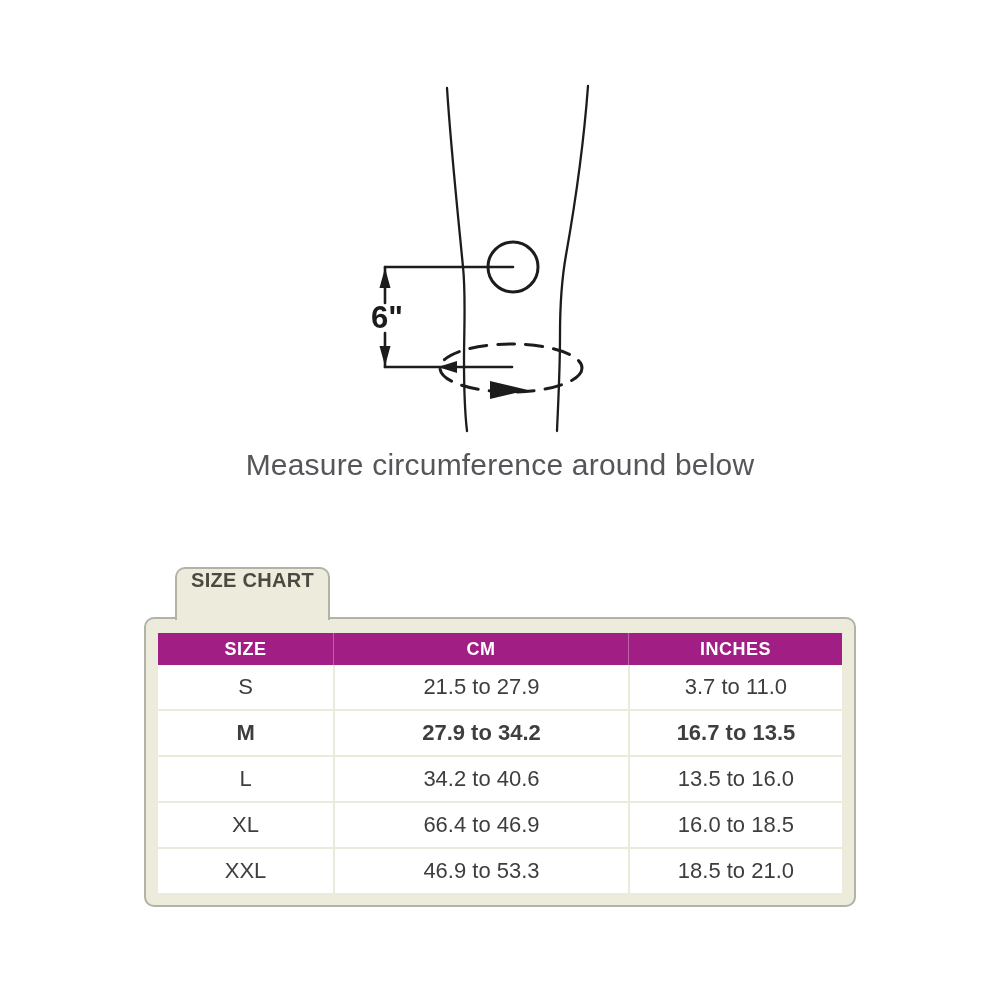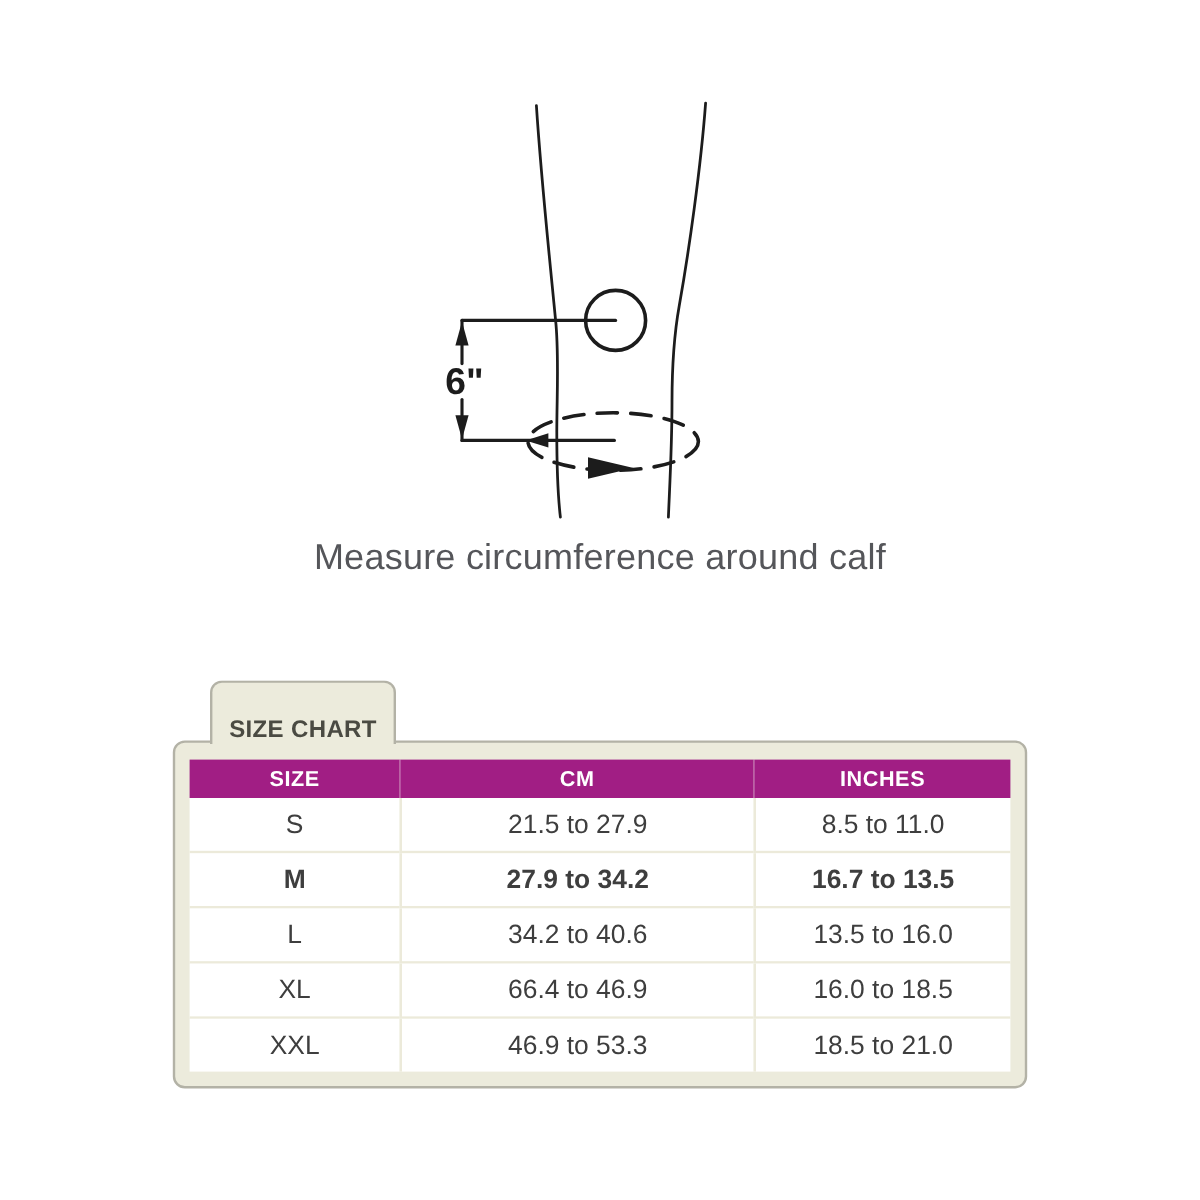--- a/index.html
+++ b/index.html
@@ -60,21 +60,21 @@
     top: 567px;
     width: 155px;
     height: 53px;
     box-sizing: border-box;
     background: var(--panel-bg, #ECEBDC);
     border: 2px solid var(--panel-border, #B3B2A6);
     border-bottom: none;
     border-radius: 10px 10px 0 0;
     z-index: 2;
     display: flex;
-    align-items: flex-end;
+    align-items: flex-start;
     justify-content: center;
   }
   .chart-tab-label {
     font-size: 20px;
     font-weight: 700;
     color: var(--tab-text, #4A4A42);
     letter-spacing: 0.3px;
   }
   .chart-panel {
     position: absolute;
@@ -158,21 +158,21 @@
       <path class="stroke" stroke-width="2.6" d="M385,367 L512,367"></path>
       <polygon class="fill" points="438,367 457,361 457,373"></polygon>
     </g>
 
     <ellipse class="stroke" stroke-width="3" stroke-dasharray="17 11" cx="511" cy="368" rx="71" ry="24"></ellipse>
 
     <polygon class="fill" points="490,381 490,399 528,390"></polygon>
   </svg>
 
   <div class="caption">
-    <div>Measure circumference around calf</div>
+    <div>Measure circumference around below</div>
   </div>
 
   <div class="chart-tab">
     <span class="chart-tab-label">SIZE CHART</span>
   </div>
 
   <div class="chart-panel">
     <table class="size-table">
       <colgroup>
         <col class="c-size">
@@ -183,21 +183,21 @@
         <tr>
           <th>SIZE</th>
           <th>CM</th>
           <th>INCHES</th>
         </tr>
       </thead>
       <tbody>
           <tr>
             <td>S</td>
             <td>21.5 to 27.9</td>
-            <td>8.5 to 11.0</td>
+            <td>3.7 to 11.0</td>
           </tr>
           <tr class="highlight">
             <td>M</td>
             <td>27.9 to 34.2</td>
             <td>16.7 to 13.5</td>
           </tr>
           <tr>
             <td>L</td>
             <td>34.2 to 40.6</td>
             <td>13.5 to 16.0</td>

